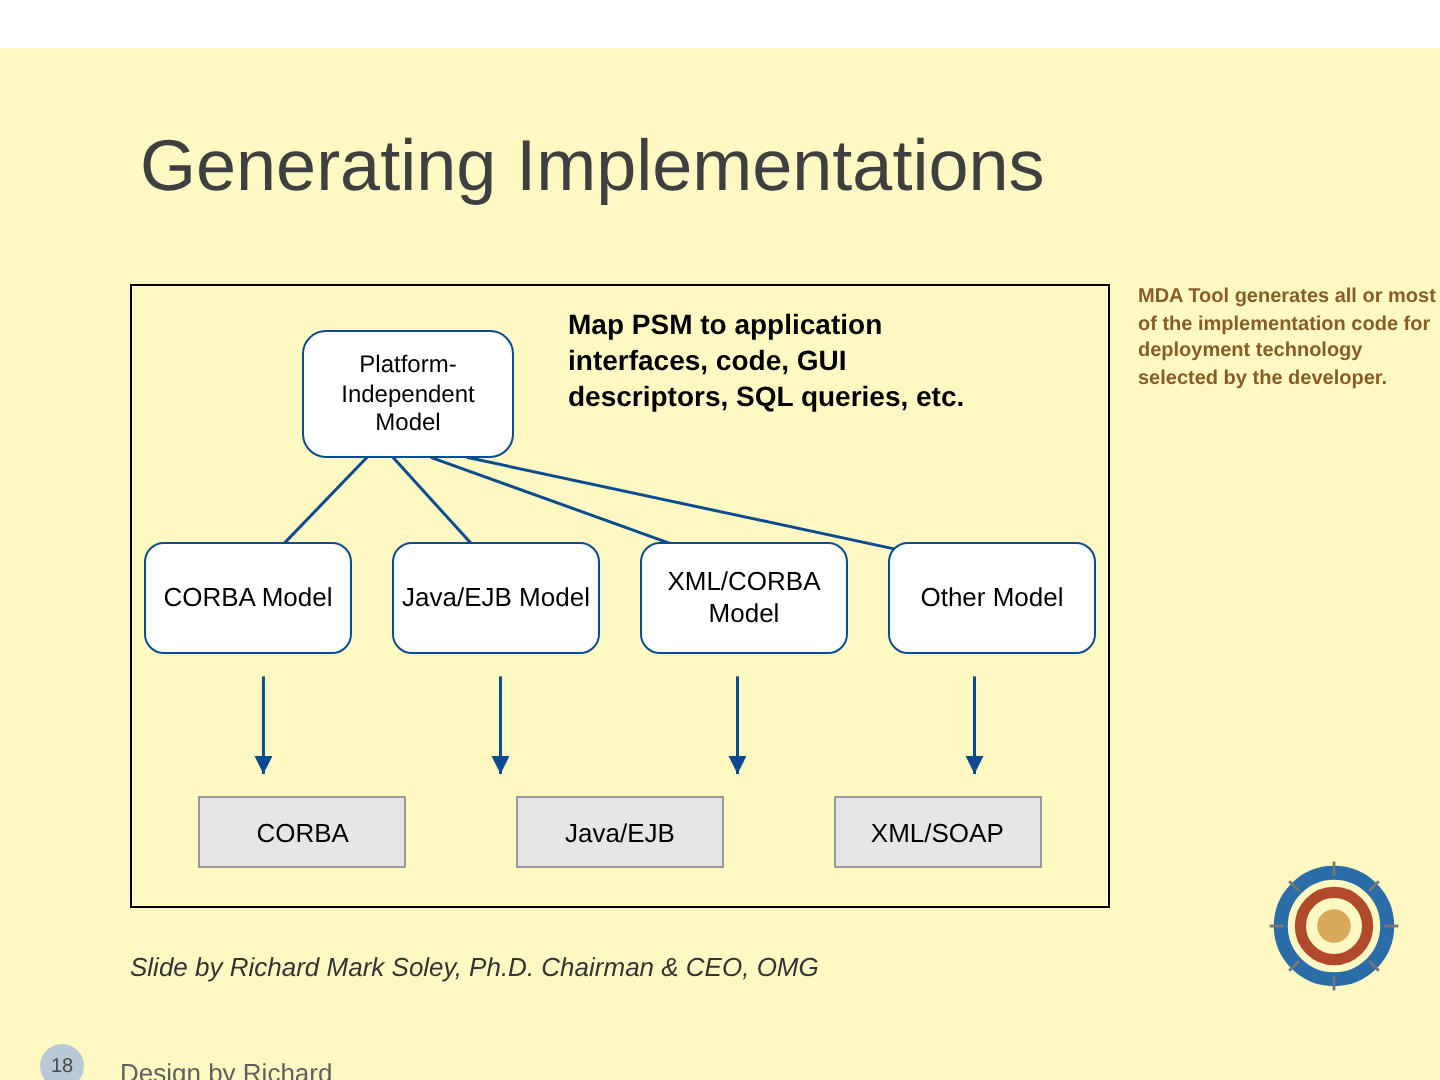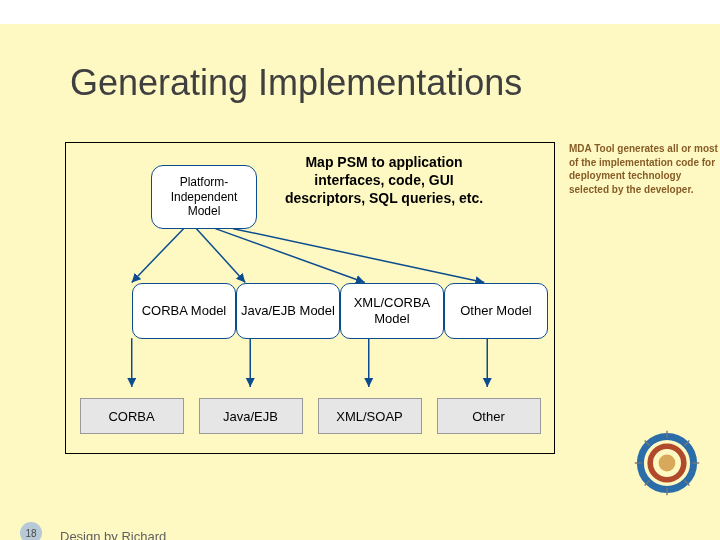--- a/index.html
+++ b/index.html
@@ -38,28 +38,28 @@
     text-align:center;
     display:flex; align-items:center; justify-content:center;
     padding:4px;
   }
   .psm-note {
     position:absolute;
     top:10px; left:218px;
     width:200px;
     font-size:14px;
     font-weight:bold;
-    text-align:center;
+    text-align:left;
     line-height:1.3;
   }
   .model-row {
     position:absolute;
-    top:140px; left:0; right:0;
+    top:128px; left:0; right:0;
     display:flex;
-    justify-content:flex-end;
+    justify-content:space-between;
     padding:0 6px;
   }
   .model-node {
     width:104px; height:56px;
     border:1.5px solid #0b4b8f;
     border-radius:10px;
     background:#fff;
     font-size:13px;
     line-height:1.2;
     display:flex; align-items:center; justify-content:center;
@@ -162,21 +162,20 @@
       <div class="model-node">CORBA Model</div>
       <div class="model-node">Java/EJB Model</div>
       <div class="model-node">XML/CORBA Model</div>
       <div class="model-node">Other Model</div>
     </div>
 
     <div class="impl-row">
       <div class="impl-node">CORBA</div>
       <div class="impl-node">Java/EJB</div>
       <div class="impl-node">XML/SOAP</div>
-      <div class="impl-node">Other</div>
     </div>
 
   </div>
 
   <div class="right-note">MDA Tool generates all or most of the implementation code for deployment technology selected by the developer.</div>
 
   <div class="mda-logo">
     <svg viewBox="0 0 100 100">
       <circle cx="50" cy="50" r="38" fill="none" stroke="#2a6da8" stroke-width="10"></circle>
       <circle cx="50" cy="50" r="24" fill="none" stroke="#b04a2a" stroke-width="8"></circle>
@@ -187,17 +186,18 @@
         <line x1="4" y1="50" x2="14" y2="50"></line>
         <line x1="86" y1="50" x2="96" y2="50"></line>
         <line x1="18" y1="18" x2="25" y2="25"></line>
         <line x1="82" y1="18" x2="75" y2="25"></line>
         <line x1="18" y1="82" x2="25" y2="75"></line>
         <line x1="82" y1="82" x2="75" y2="75"></line>
       </g>
     </svg>
   </div>
 
+  <div class="credit">Slide by Richard Mark Soley, Ph.D. Chairman &amp; CEO, OMG</div>
 
   <div class="page-num">18</div>
   <div class="footer-left">Design by Richard</div>
 
 </div>
 
 </body></html>

